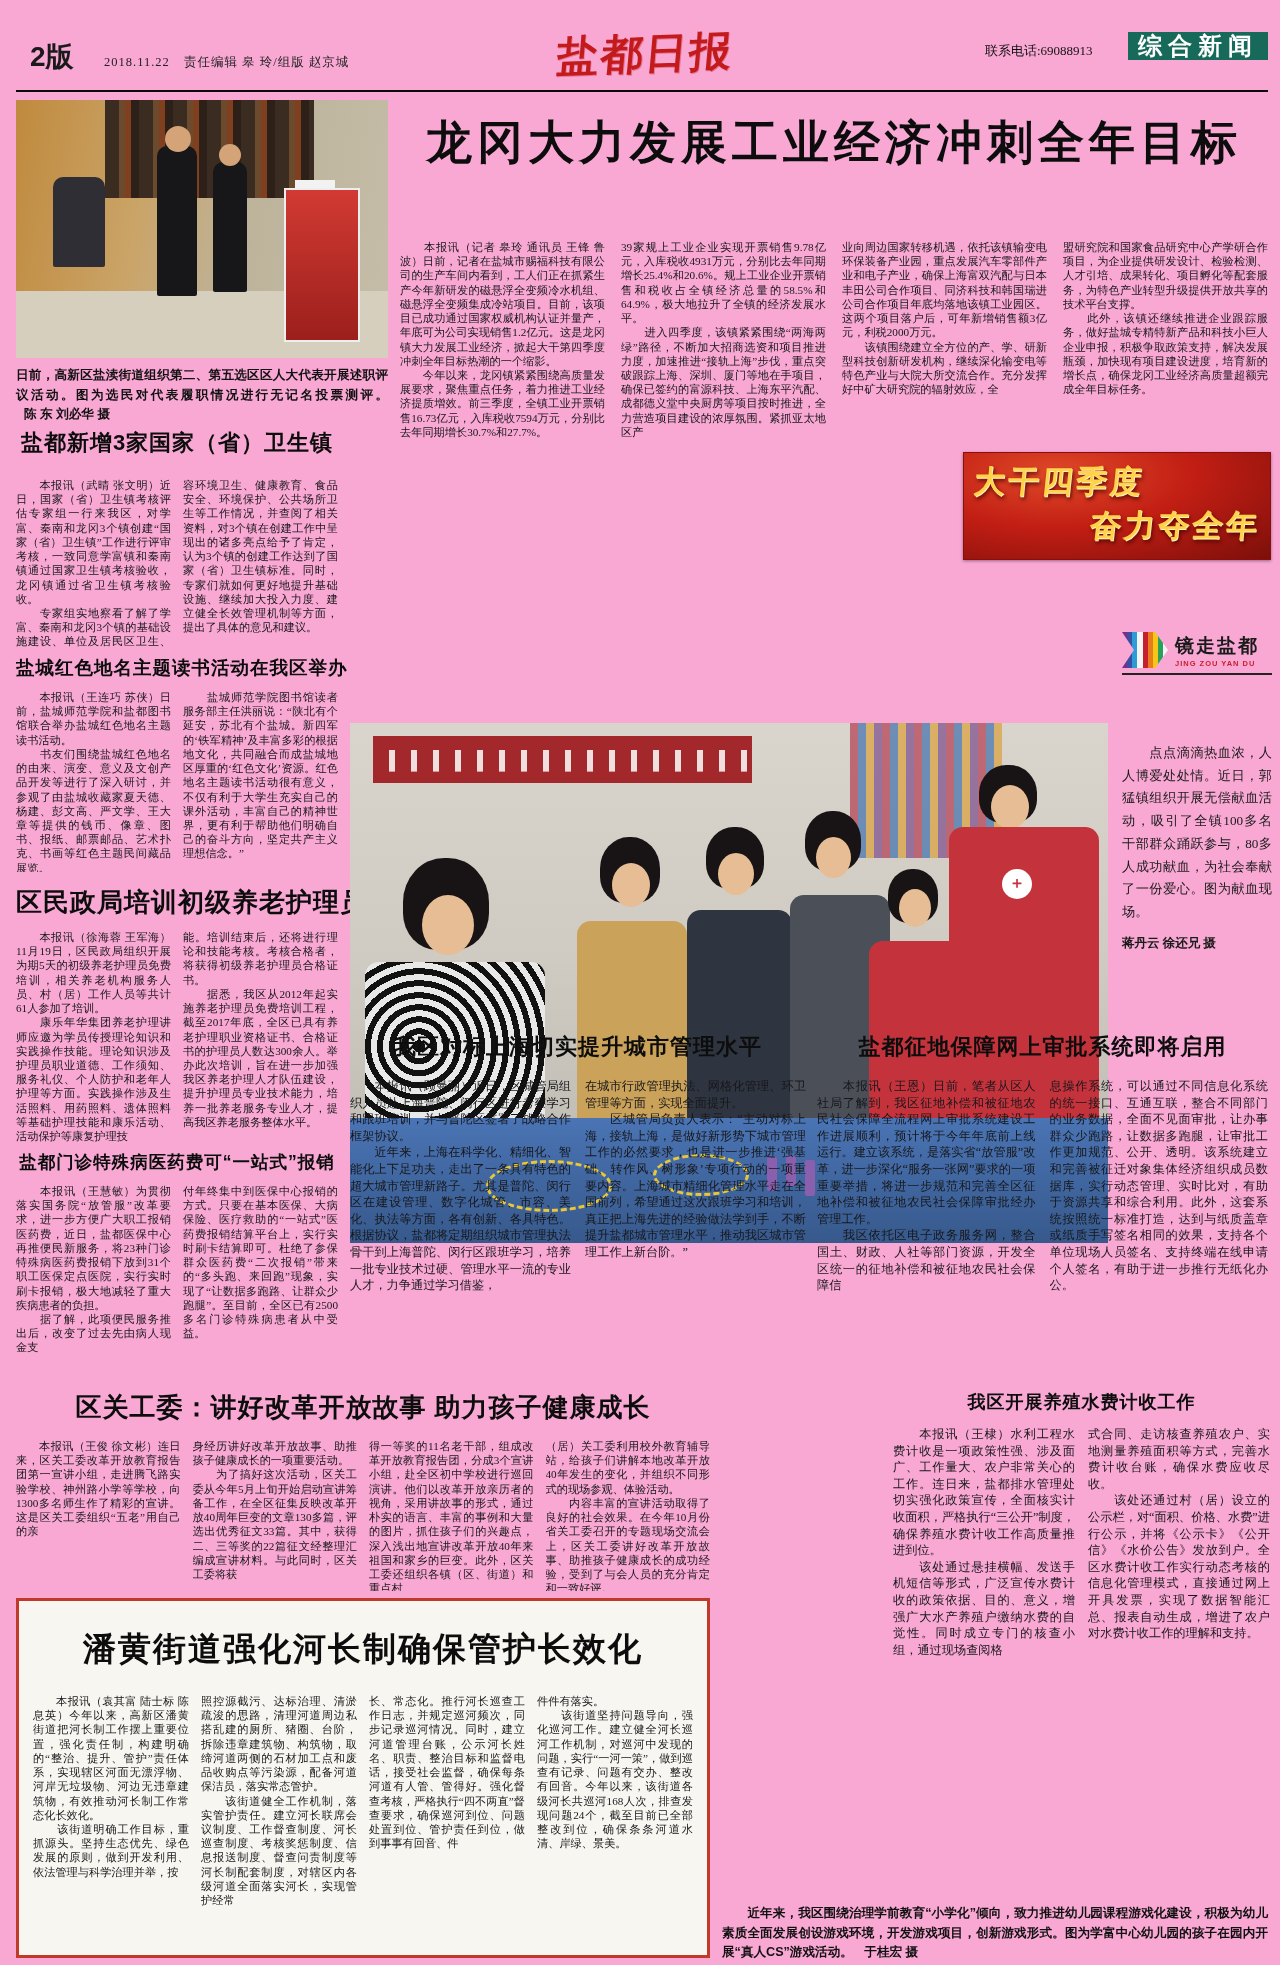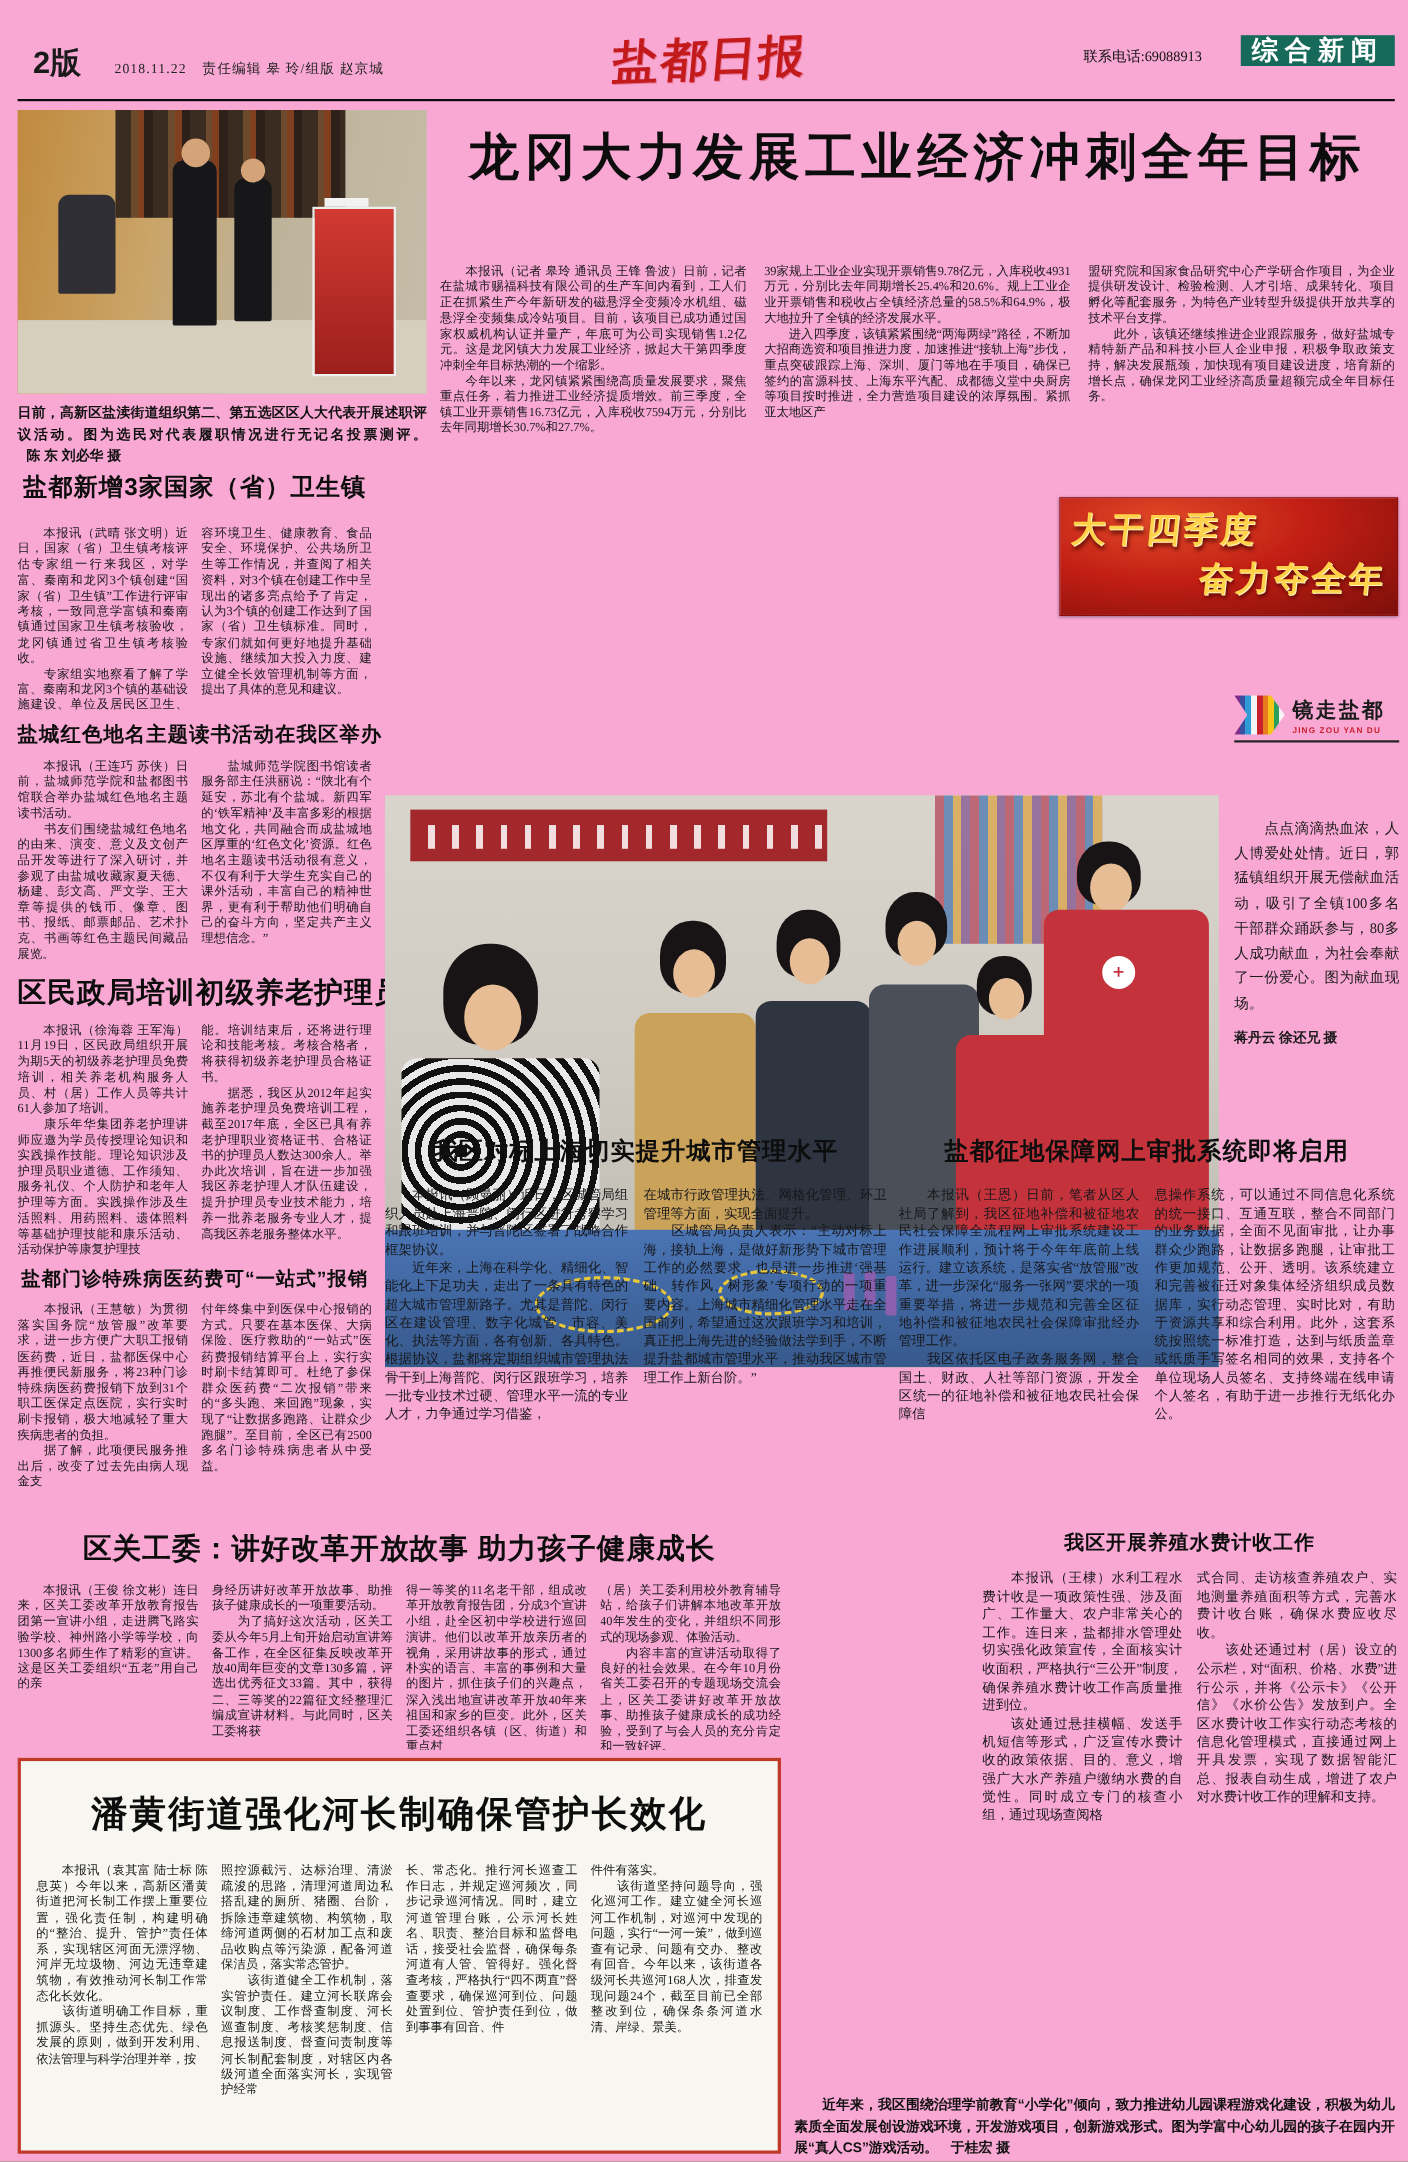--- a/index.html
+++ b/index.html
@@ -102,20 +102,22 @@
     <span>日前，高新区盐渎街道组织第二、第五选区区人大代表开展述职评议活动。图为选民对代表履职情况进行无记名投票测评。</span>
     <span class="credit" style="margin-left:8px;">陈 东 刘必华 摄</span>
   </div>
 
   <div class="abs a-title" style="left:400px;top:112px;width:868px;font-size:46px;letter-spacing:5px;">龙冈大力发展工业经济冲刺全年目标</div>
   <div class="abs cols" style="left:400px;top:240px;width:868px;height:212px;gap:16px;">
     <div class="body-text">　　本报讯（记者 皋玲 通讯员 王锋 鲁波）日前，记者在盐城市赐福科技有限公司的生产车间内看到，工人们正在抓紧生产今年新研发的磁悬浮全变频冷水机组、磁悬浮全变频集成冷站项目。目前，该项目已成功通过国家权威机构认证并量产，年底可为公司实现销售1.2亿元。这是龙冈镇大力发展工业经济，掀起大干第四季度冲刺全年目标热潮的一个缩影。
 　　今年以来，龙冈镇紧紧围绕高质量发展要求，聚焦重点任务，着力推进工业经济提质增效。前三季度，全镇工业开票销售16.73亿元，入库税收7594万元，分别比去年同期增长30.7%和27.7%。</div>
     <div class="body-text">39家规上工业企业实现开票销售9.78亿元，入库税收4931万元，分别比去年同期增长25.4%和20.6%。规上工业企业开票销售和税收占全镇经济总量的58.5%和64.9%，极大地拉升了全镇的经济发展水平。
 　　进入四季度，该镇紧紧围绕“两海两绿”路径，不断加大招商选资和项目推进力度，加速推进“接轨上海”步伐，重点突破跟踪上海、深圳、厦门等地在手项目，确保已签约的富源科技、上海东平汽配、成都德义堂中央厨房等项目按时推进，全力营造项目建设的浓厚氛围。紧抓亚太地区产</div>
+    <div class="body-text">业向周边国家转移机遇，依托该镇输变电环保装备产业园，重点发展汽车零部件产业和电子产业，确保上海富双汽配与日本丰田公司合作项目、同济科技和韩国瑞进公司合作项目年底均落地该镇工业园区。这两个项目落户后，可年新增销售额3亿元，利税2000万元。
+　　该镇围绕建立全方位的产、学、研新型科技创新研发机构，继续深化输变电等特色产业与大院大所交流合作。充分发挥好中矿大研究院的辐射效应，全</div>
     <div class="body-text">盟研究院和国家食品研究中心产学研合作项目，为企业提供研发设计、检验检测、人才引培、成果转化、项目孵化等配套服务，为特色产业转型升级提供开放共享的技术平台支撑。
 　　此外，该镇还继续推进企业跟踪服务，做好盐城专精特新产品和科技小巨人企业申报，积极争取政策支持，解决发展瓶颈，加快现有项目建设进度，培育新的增长点，确保龙冈工业经济高质量超额完成全年目标任务。</div>
   </div>
 
   <div class="abs promo" style="left:963px;top:452px;width:286px;height:90px;">
     <div class="l">大干四季度</div>
     <div class="l l2">奋力夺全年</div>
   </div>
 
   <div class="abs" style="left:16px;top:428px;width:322px;">

